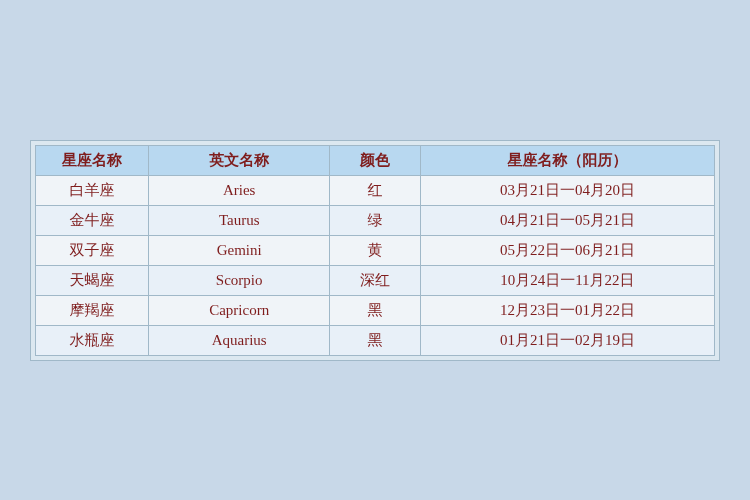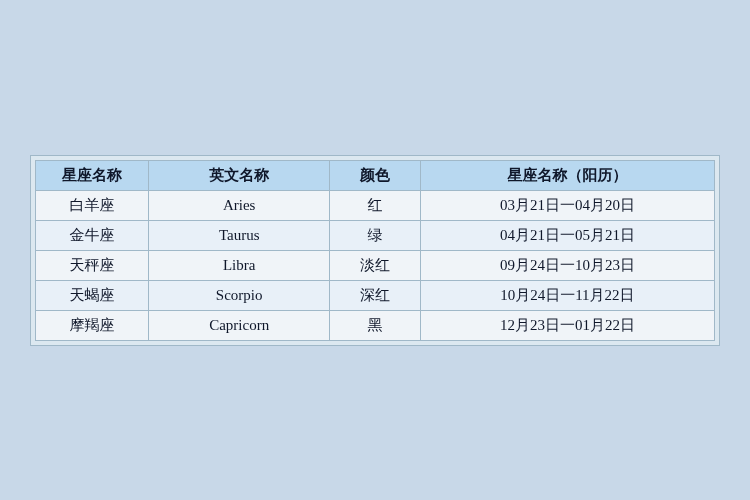--- a/index.html
+++ b/index.html
@@ -27,21 +27,21 @@
     table {
       border-collapse: collapse;
       width: 680px;
     }
 
     th, td {
       border: 1px solid #a0b8c8;
       padding: 5px 8px;
       text-align: center;
       font-size: 15px;
-      color: #0f172a;
+      color: #7f1d1d;
       white-space: nowrap;
     }
 
     thead th {
       background-color: #b8d8f0;
       font-weight: bold;
       font-size: 15px;
     }
 
     tbody tr {
@@ -77,32 +77,38 @@
           <td>红</td>
           <td>03月21日一04月20日</td>
         </tr>
         <tr>
           <td>金牛座</td>
           <td>Taurus</td>
           <td>绿</td>
           <td>04月21日一05月21日</td>
         </tr>
         <tr>
-          <td>天秤座</td>
-          <td>Libra</td>
-          <td>淡红</td>
-          <td>09月24日一10月23日</td>
+          <td>双子座</td>
+          <td>Gemini</td>
+          <td>黄</td>
+          <td>05月22日一06月21日</td>
         </tr>
         <tr>
           <td>天蝎座</td>
           <td>Scorpio</td>
           <td>深红</td>
           <td>10月24日一11月22日</td>
         </tr>
         <tr>
           <td>摩羯座</td>
           <td>Capricorn</td>
           <td>黑</td>
           <td>12月23日一01月22日</td>
         </tr>
+        <tr>
+          <td>水瓶座</td>
+          <td>Aquarius</td>
+          <td>黑</td>
+          <td>01月21日一02月19日</td>
+        </tr>
       </tbody>
   </table>
 </div>
 
 </body></html>

